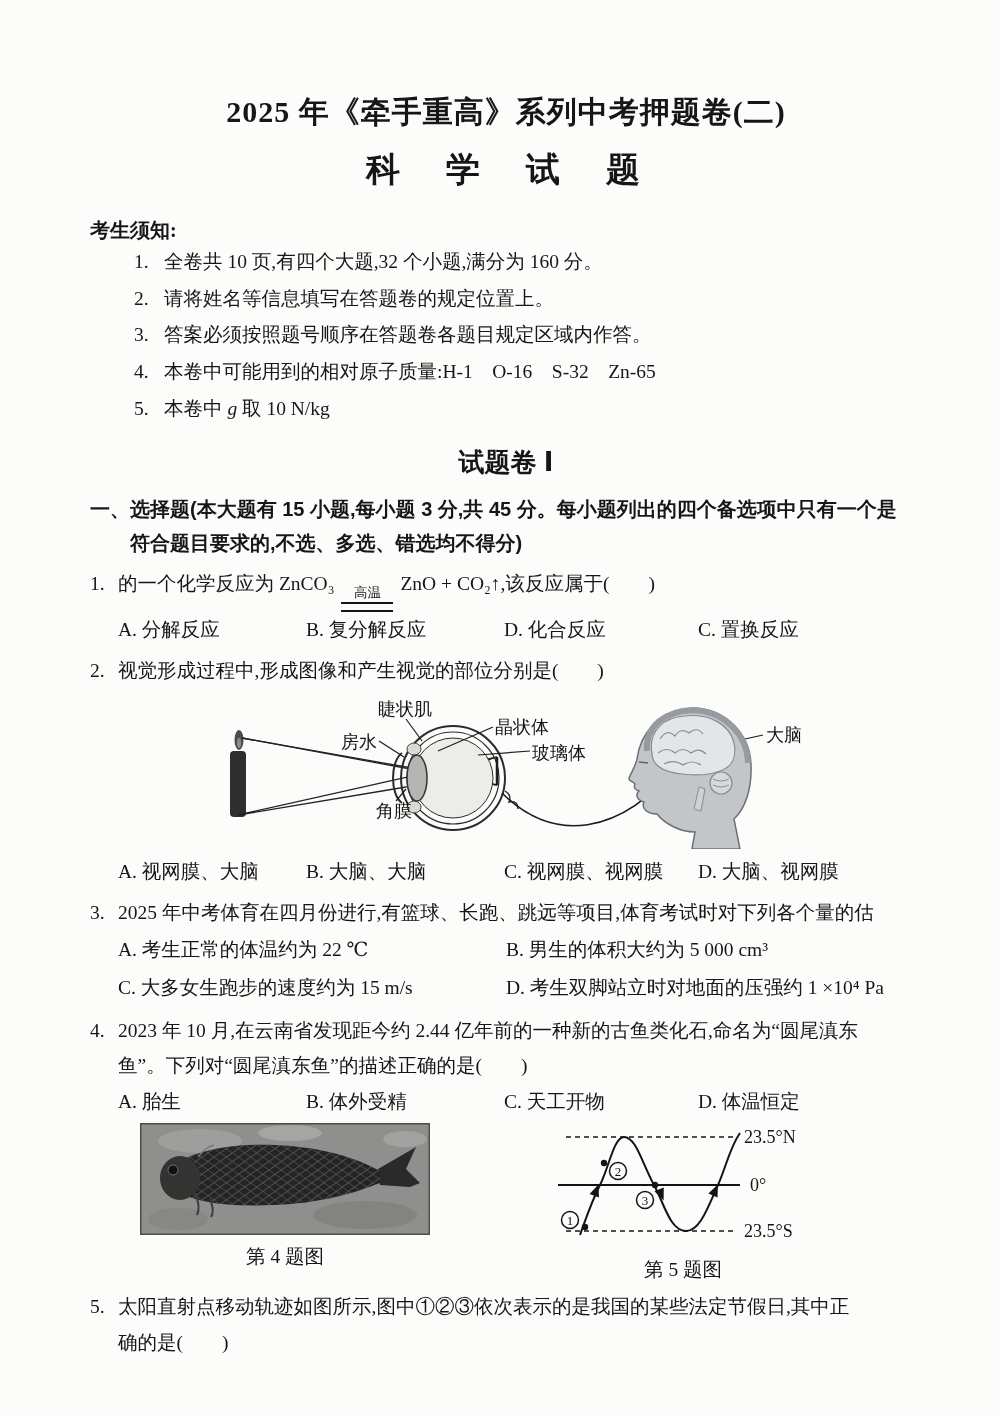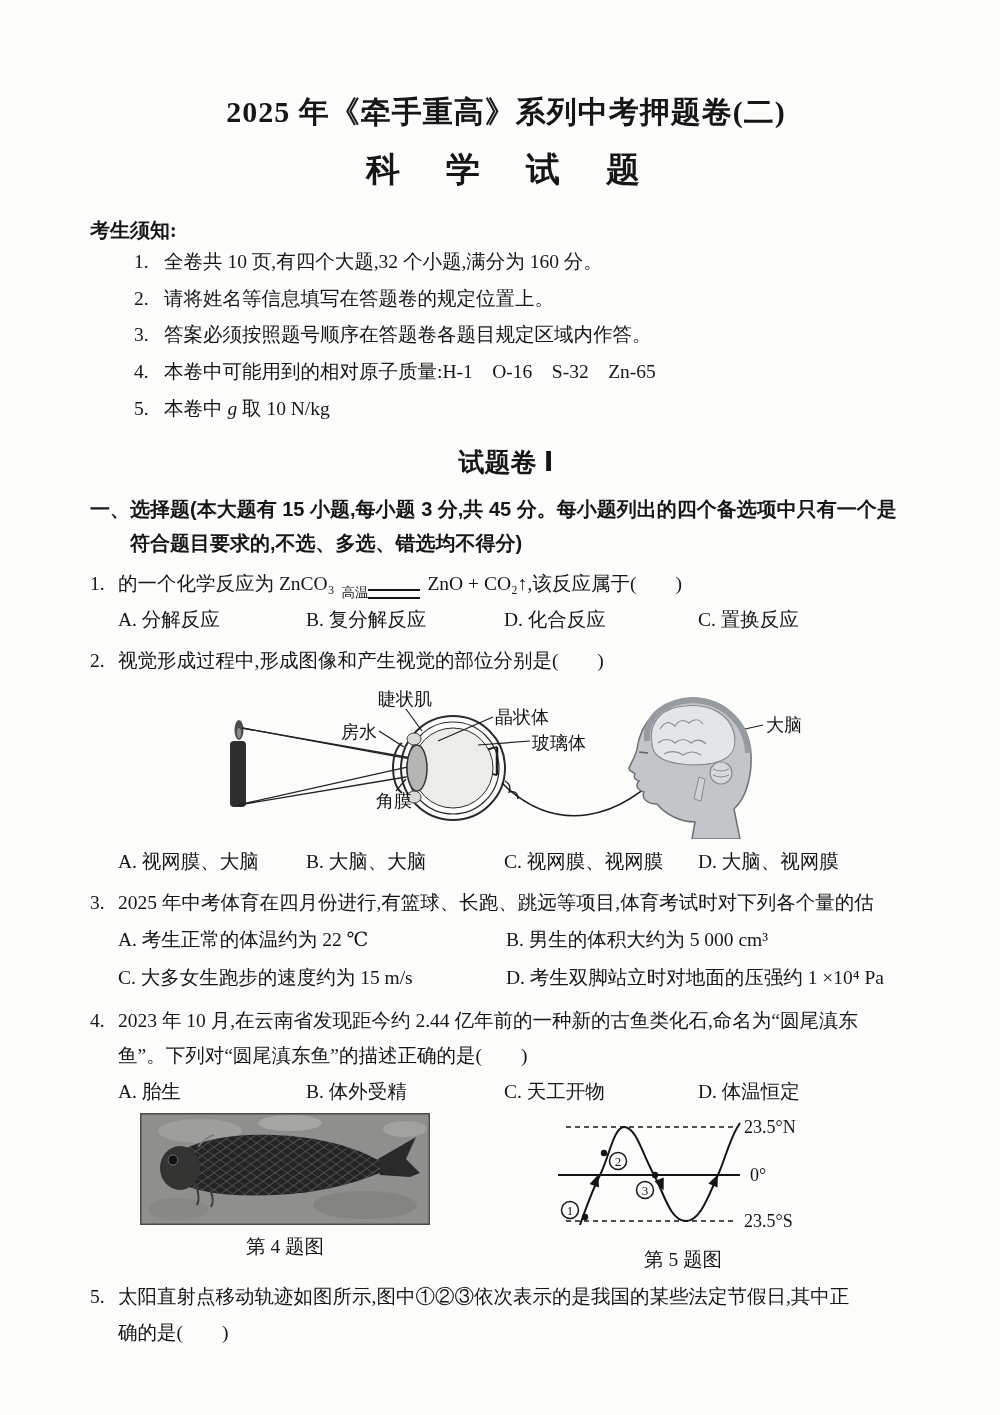--- a/index.html
+++ b/index.html
@@ -26,21 +26,21 @@
   .ph-l2{margin-left:40px;}
   
   .q{display:flex;margin-top:6px;font-size:19.5px;}
   .q-num{width:28px;flex:none;line-height:1.82;}
   .q-body{flex:1;min-width:0;}
   .q-line{line-height:1.82;white-space:nowrap;}
   .opts4{display:grid;grid-template-columns:188px 198px 194px auto;line-height:1.82;}
   .opts2{display:grid;grid-template-columns:388px auto;line-height:1.95;}
   .opt{white-space:nowrap;}
   
-  .eq{display:inline-flex;flex-direction:row;align-items:center;vertical-align:-7px;margin:0 7px;justify-content:flex-end;}
+  .eq{display:inline-flex;flex-direction:column;align-items:center;vertical-align:-7px;margin:0 7px;justify-content:flex-end;}
   .eq-cond{font-size:13.5px;line-height:1;margin-bottom:2px;}
   .eq-dline{width:52px;height:6px;border-top:2px solid #141414;border-bottom:2px solid #141414;}
   
   .eye-wrap{margin:2px 0 0 32px;}
   .figrow{display:flex;margin:4px 0 0 50px;gap:128px;}
   .figcap{text-align:center;font-size:19.5px;margin-top:4px;}
   svg text{font-family:"Liberation Serif","DejaVu Serif",serif;fill:#141414;}
 </style>
 </head>
 <body>

